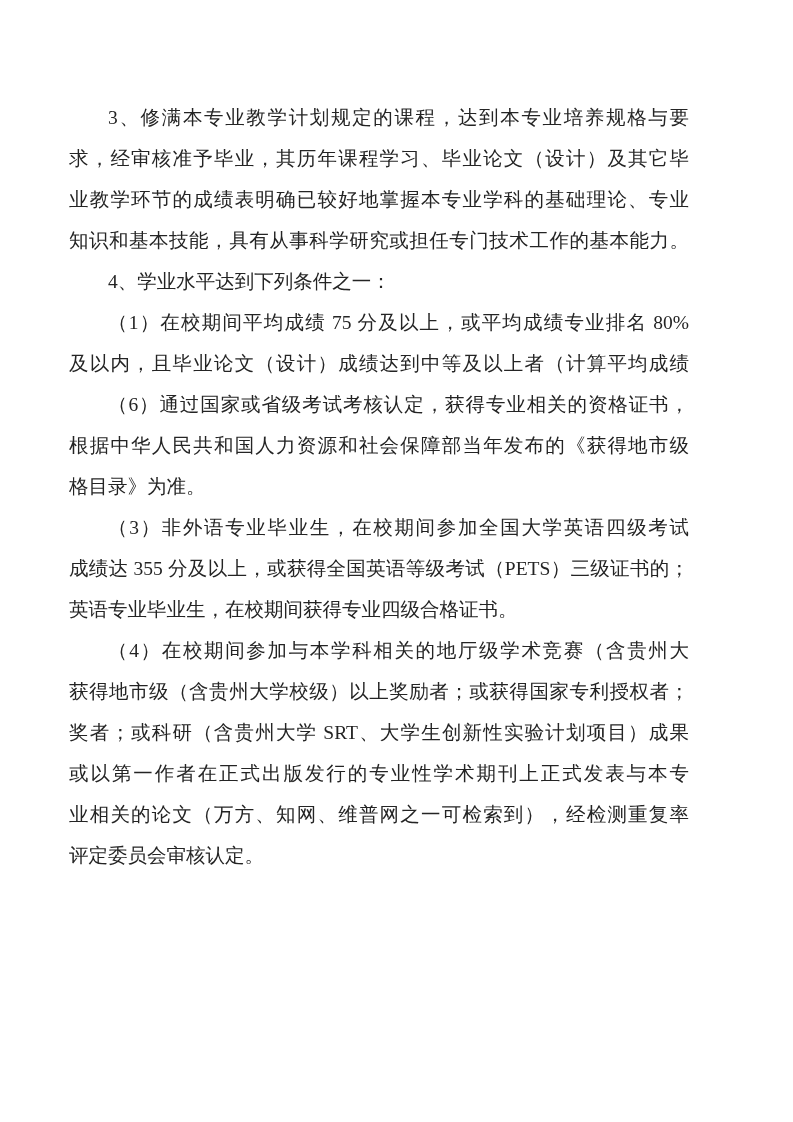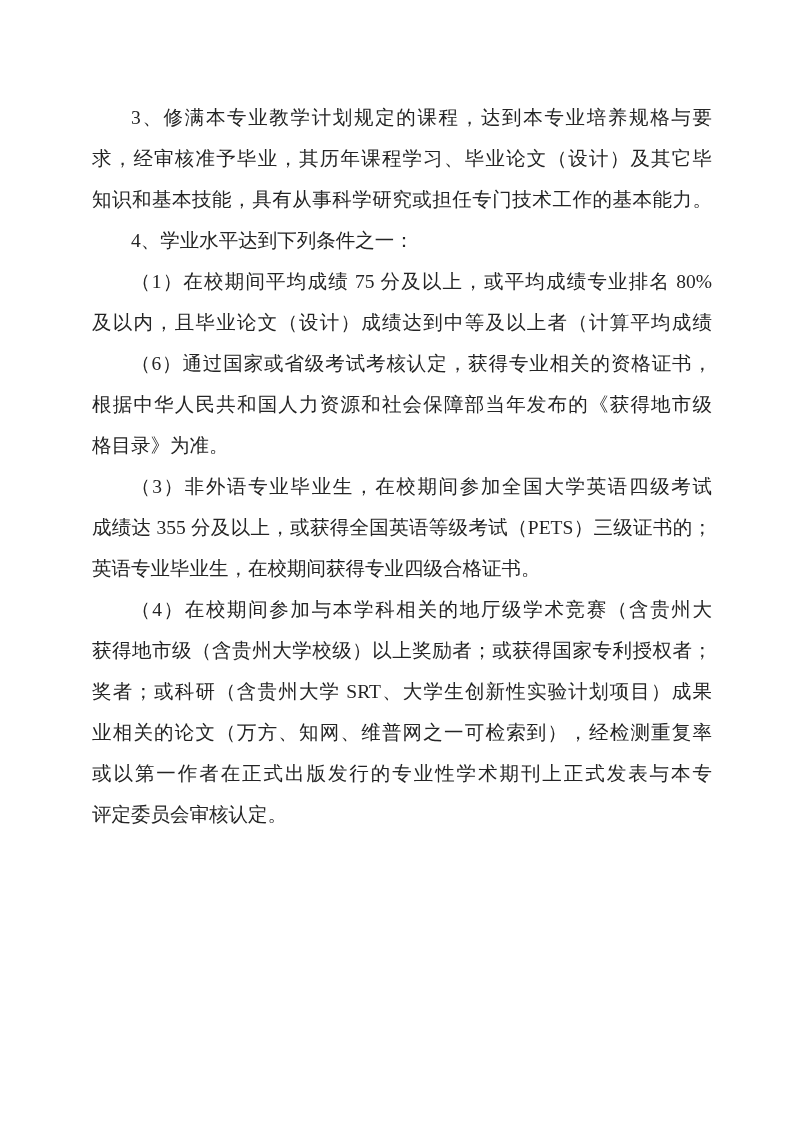--- a/index.html
+++ b/index.html
@@ -9,21 +9,21 @@
   }
   .page {
     position: relative;
     width: 793px;
     height: 1122px;
     background: #ffffff;
     overflow: hidden;
   }
   .doc-body {
     position: absolute;
-    left: 92px;
+    left: 69px;
     top: 97px;
     width: 620px;
     color: #242424;
     font-family: "Liberation Serif", "DejaVu Serif", serif;
     font-size: 19.5px;
   }
   .paragraph {
     margin: 0;
     padding: 0;
   }
@@ -41,20 +41,21 @@
   }
 </style>
 </head>
 <body>
 
 <div class="page">
   <div class="doc-body" style="background: rgb(255, 255, 255); color: rgb(36, 36, 36);">
       <div class="paragraph">
         <div class="line first-line">3、修满本专业教学计划规定的课程，达到本专业培养规格与要</div>
         <div class="line">求，经审核准予毕业，其历年课程学习、毕业论文（设计）及其它毕</div>
+        <div class="line">业教学环节的成绩表明确已较好地掌握本专业学科的基础理论、专业</div>
         <div class="line">知识和基本技能，具有从事科学研究或担任专门技术工作的基本能力。</div>
       </div>
       <div class="paragraph">
         <div class="line first-line last-line">4、学业水平达到下列条件之一：</div>
       </div>
       <div class="paragraph">
         <div class="line first-line">（1）在校期间平均成绩 75 分及以上，或平均成绩专业排名 80%</div>
         <div class="line">及以内，且毕业论文（设计）成绩达到中等及以上者（计算平均成绩</div>
       </div>
       <div class="paragraph">
@@ -64,18 +65,18 @@
       </div>
       <div class="paragraph">
         <div class="line first-line">（3）非外语专业毕业生，在校期间参加全国大学英语四级考试</div>
         <div class="line">成绩达 355 分及以上，或获得全国英语等级考试（PETS）三级证书的；</div>
         <div class="line last-line">英语专业毕业生，在校期间获得专业四级合格证书。</div>
       </div>
       <div class="paragraph">
         <div class="line first-line">（4）在校期间参加与本学科相关的地厅级学术竞赛（含贵州大</div>
         <div class="line">获得地市级（含贵州大学校级）以上奖励者；或获得国家专利授权者；</div>
         <div class="line">奖者；或科研（含贵州大学 SRT、大学生创新性实验计划项目）成果</div>
+        <div class="line">或以第一作者在正式出版发行的专业性学术期刊上正式发表与本专</div>
         <div class="line">业相关的论文（万方、知网、维普网之一可检索到），经检测重复率</div>
-        <div class="line">或以第一作者在正式出版发行的专业性学术期刊上正式发表与本专</div>
         <div class="line last-line">评定委员会审核认定。</div>
       </div>
     </div>
 </div>
 
 </body></html>

